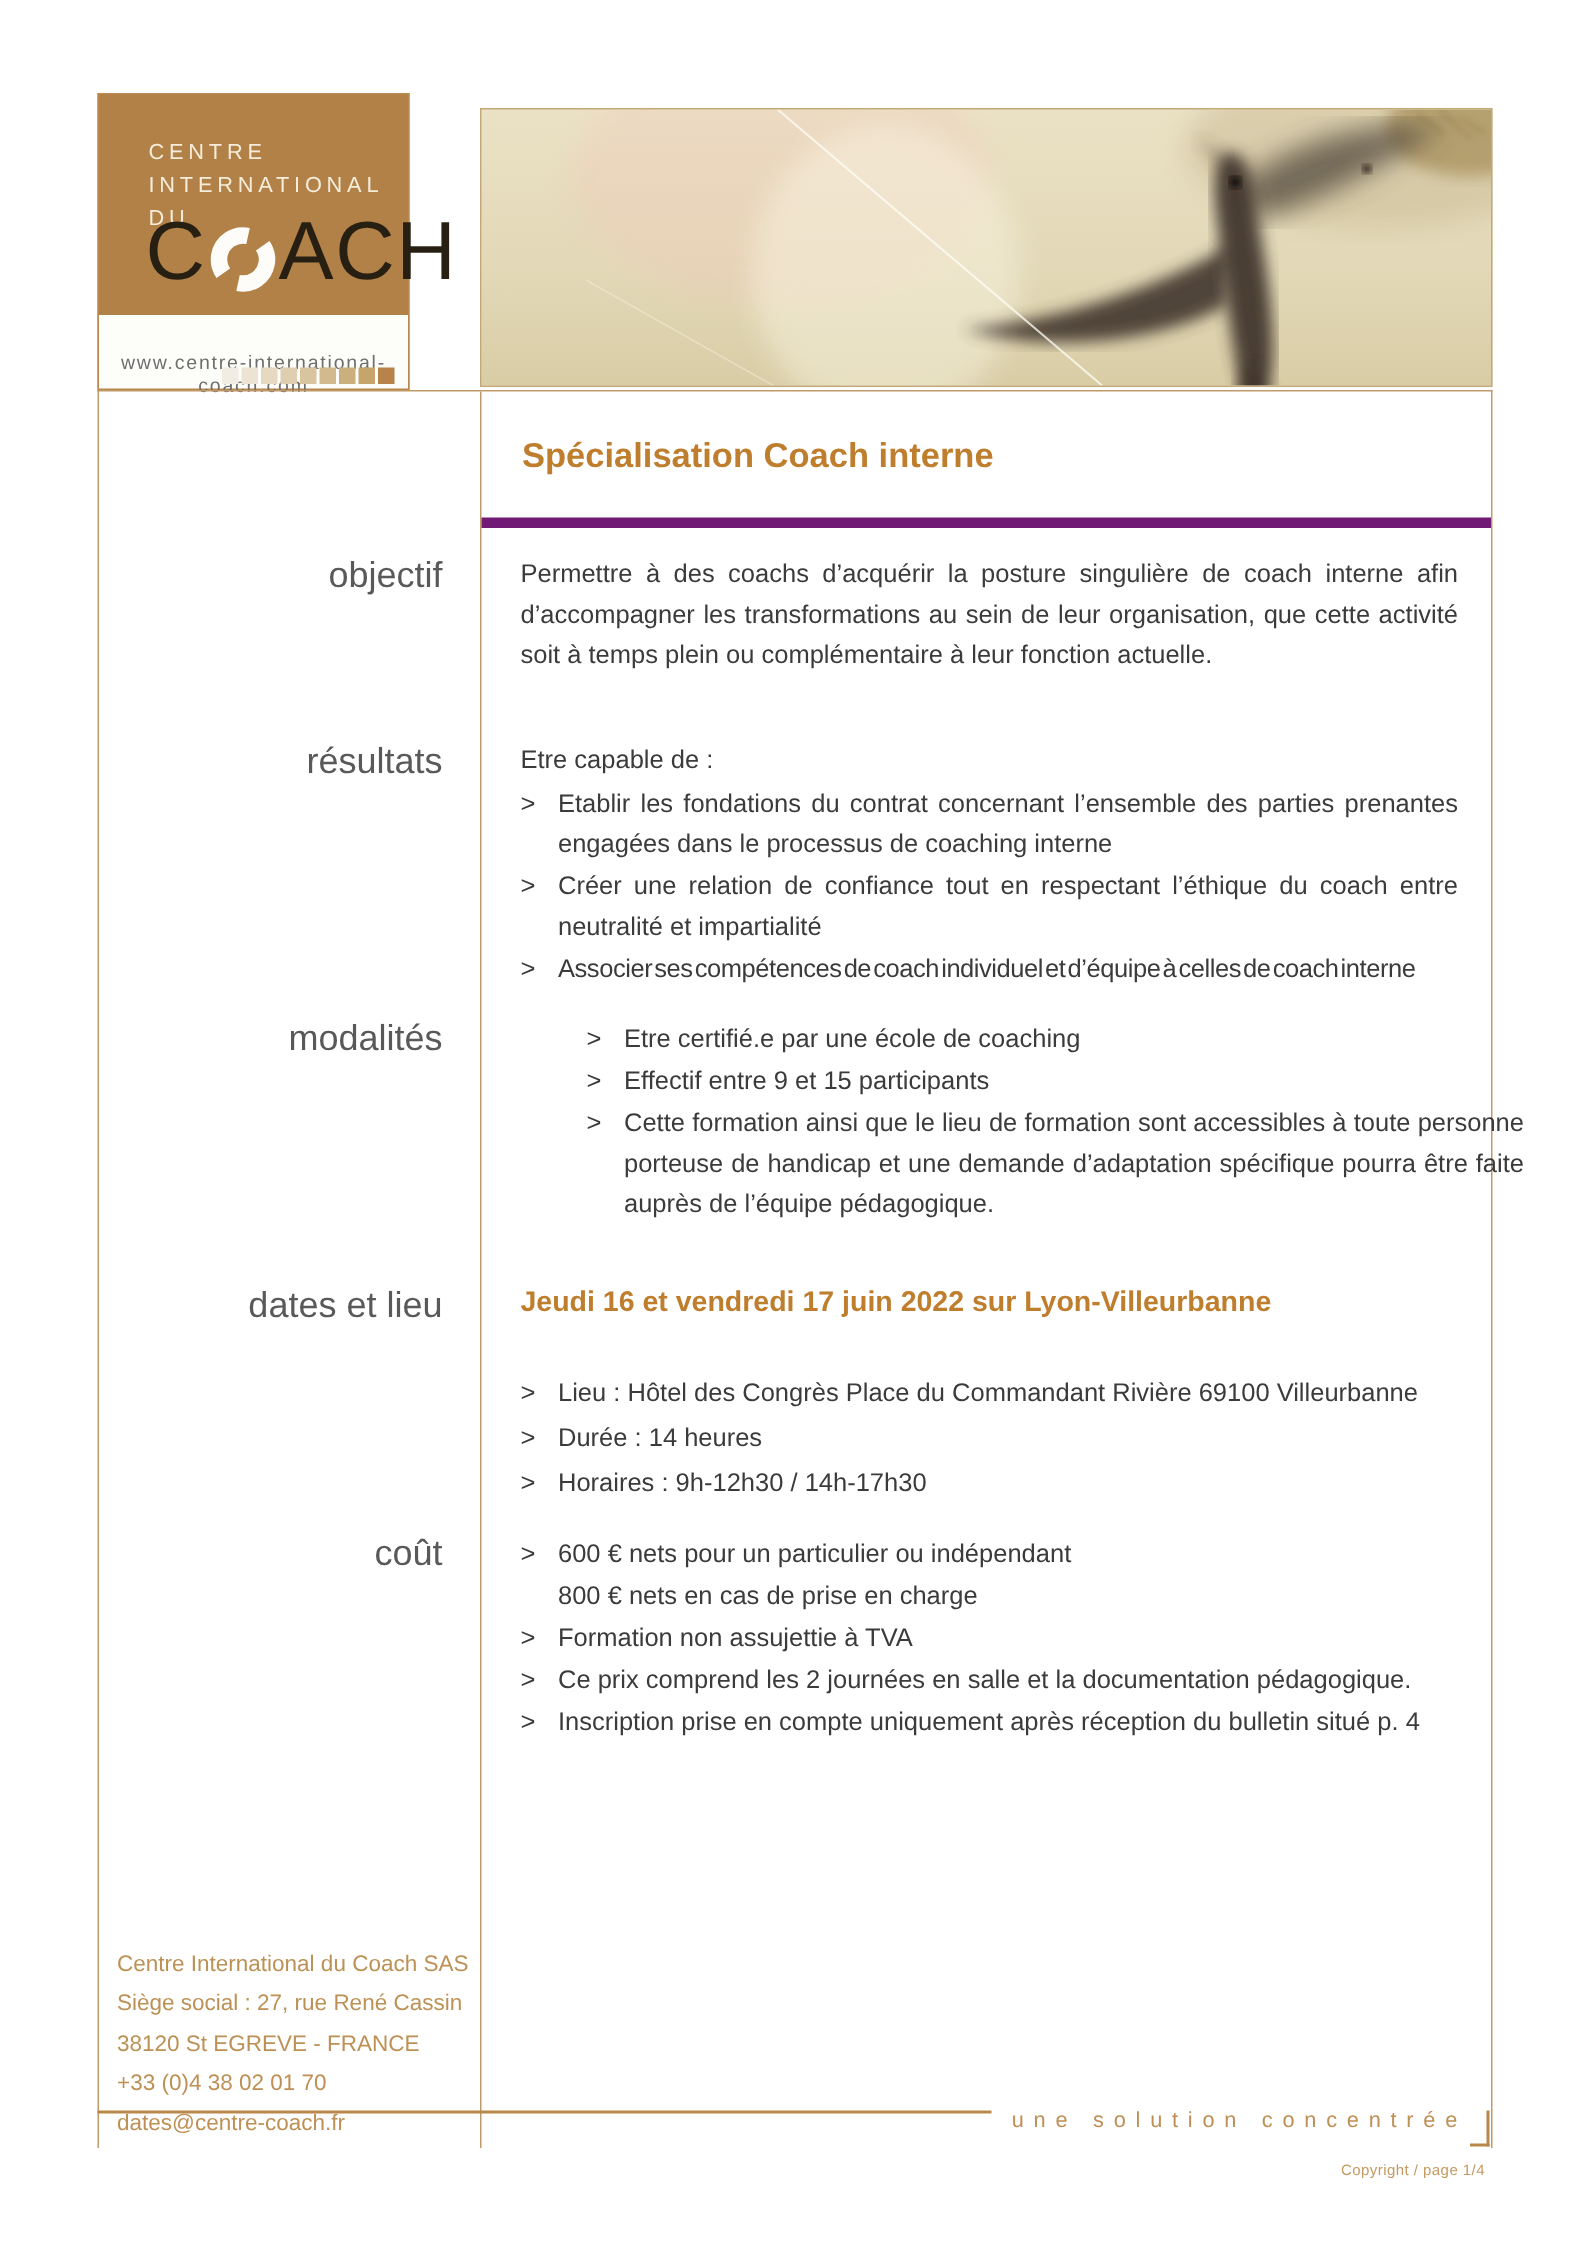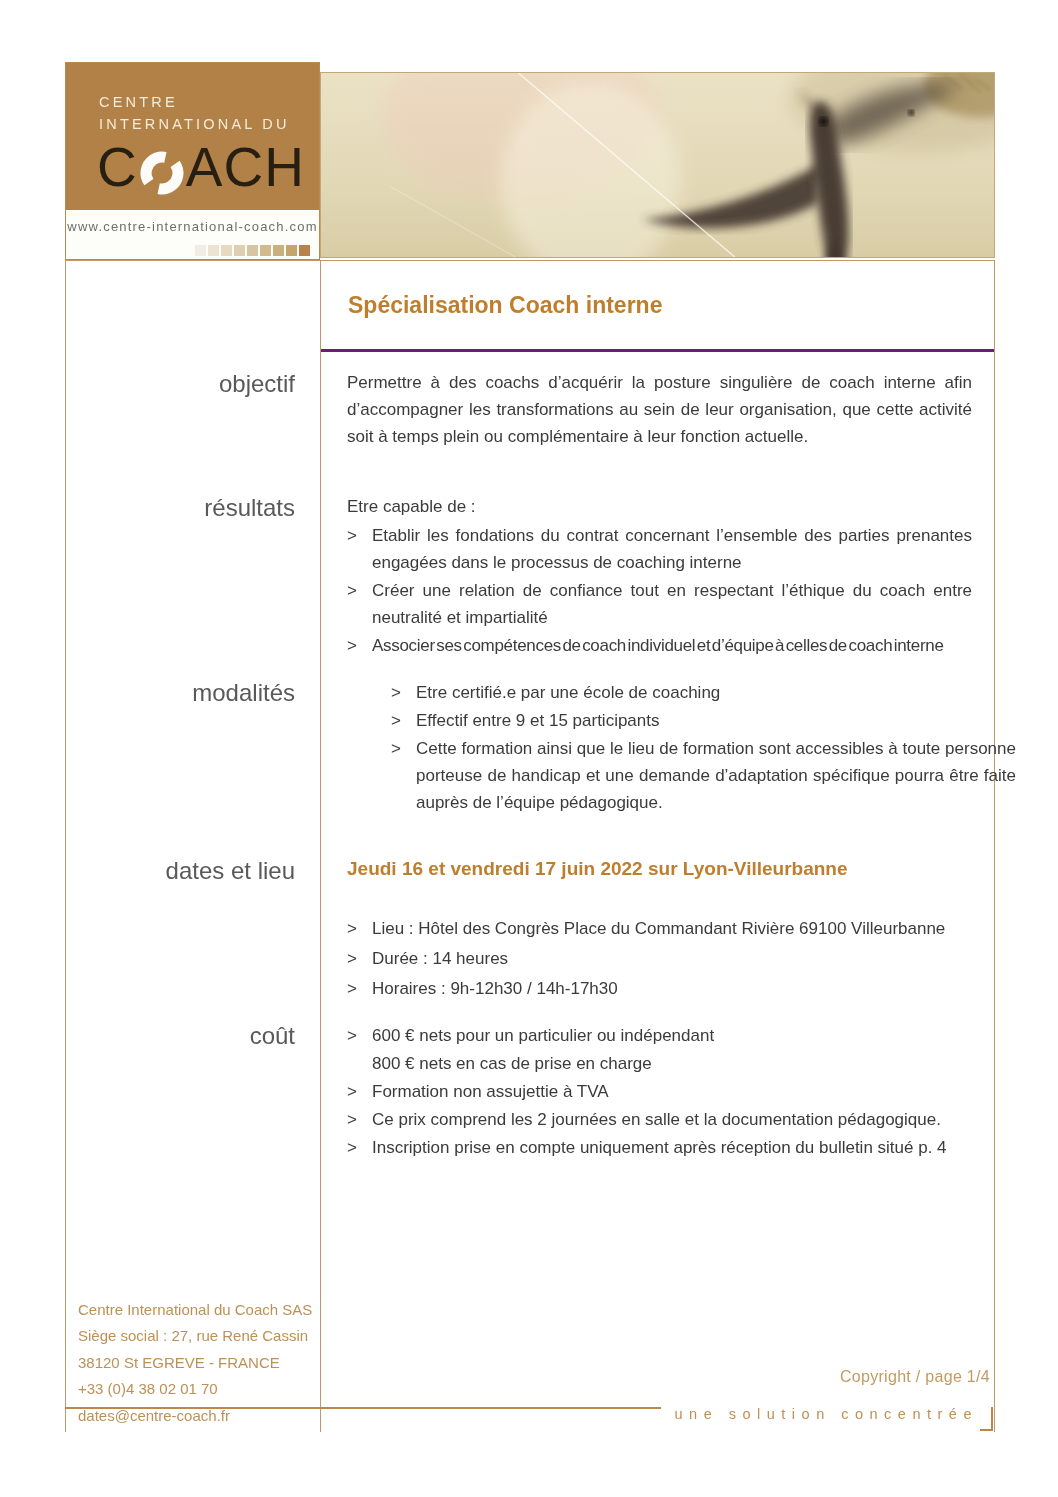--- a/index.html
+++ b/index.html
@@ -5,37 +5,37 @@
   * { margin:0; padding:0; box-sizing:border-box; }
   html,body { background:#ffffff; }
   .page {
     position:relative; width:1058px; height:1497px; margin:0 auto;
     background:#ffffff; overflow:hidden;
     font-family:"Liberation Sans", sans-serif; color:#3b3b3b;
   }
 
   
   .logo-box {
-    position:absolute; left:65px; top:62px; width:255px; height:198px;
+    position:absolute; left:65px; top:62px; width:208px; height:198px;
     background:#b28148; border:1px solid #b98a50;
   }
   .logo-lines { position:absolute; left:33px; top:28px; color:#f5ecd9; }
   .logo-line { font-size:14.5px; letter-spacing:3.2px; line-height:22px; font-weight:400; }
   .coach-mark {
     position:absolute; left:31px; top:72px; height:64px;
     display:flex; align-items:center;
     font-family:"Liberation Sans", sans-serif; font-weight:300;
     font-size:55px; color:#281f13; letter-spacing:1px;
   }
   .coach-mark .o-icon { display:inline-block; width:46px; height:46px; margin:2px 1px 0 1px; }
   .white-strip {
     position:absolute; left:0; right:0; bottom:0; height:49px; background:#fdfdfa;
   }
   .site-url {
-    display:block; text-align:center; padding-top:9px;
+    display:block; text-align:center; padding-top:24px;
     font-size:13px; letter-spacing:1.2px; color:#6e6e6e;
   }
   .squares { position:absolute; right:9px; bottom:3px; display:flex; gap:2px; }
   .squares span { width:11px; height:11px; display:block; }
   .sq1{background:#f2ede3}.sq2{background:#ece3d2}.sq3{background:#e5d9c1}
   .sq4{background:#dfcfb0}.sq5{background:#d8c49f}.sq6{background:#d2ba8e}
   .sq7{background:#cbaf7d}.sq8{background:#c5a56c}.sq9{background:#b8834a}
 
   
   .banner {
@@ -46,21 +46,21 @@
 
   
   .columns {
     position:absolute; left:65px; top:260px; width:930px; height:1172px;
     border-top:1px solid #bf9a68; border-left:1px solid #bf9a68; border-right:1px solid #bf9a68;
   }
   .divider { position:absolute; left:254px; top:0; bottom:0; width:0; border-left:1px solid #bf9a68; }
 
   .title-cell {
     position:absolute; left:255px; top:0; width:673px; height:91px;
-    border-bottom:3px solid #701a75; display:flex; align-items:center; padding-left:27px;
+    border-bottom:7px solid #701a75; display:flex; align-items:center; padding-left:27px;
   }
   .doc-title { font-size:23px; font-weight:bold; color:#bf7e2d; }
 
   .section { position:absolute; left:0; width:928px; display:grid; grid-template-columns:254px 674px; }
   .sec-objectif  { top:108px; }
   .sec-resultats { top:232px; }
   .sec-modalites { top:417px;gap:44px; }
   .sec-dates     { top:595px; }
   .sec-cout      { top:760px; }
 
@@ -95,22 +95,22 @@
     position:absolute; left:65px; top:1407px; width:928px; height:26px;
     display:flex; align-items:flex-start;
   }
   .seg-left { flex:1; height:0; border-bottom:2px solid #b9874a; }
   .tagline {
     font-size:14.5px; letter-spacing:6.5px; color:#bf8f55; line-height:15px;
     padding:0 2px 0 14px; margin-bottom:-5px; white-space:nowrap;
   }
   .corner { width:13px; height:24px; border-bottom:2px solid #b9874a; border-right:2px solid #b9874a; }
   .copyright {
-    position:absolute; right:68px; top:1368px;
-    font-size:16px; color:#c49a62; letter-spacing:0.3px;
+    position:absolute; right:68px; top:1442px;
+    font-size:10px; color:#c49a62; letter-spacing:0.3px;
   }
 </style>
 </head>
 <body>
 
 <div class="page">
 
   <div class="logo-box">
     <div class="logo-lines">
       <div class="logo-line">CENTRE</div>

